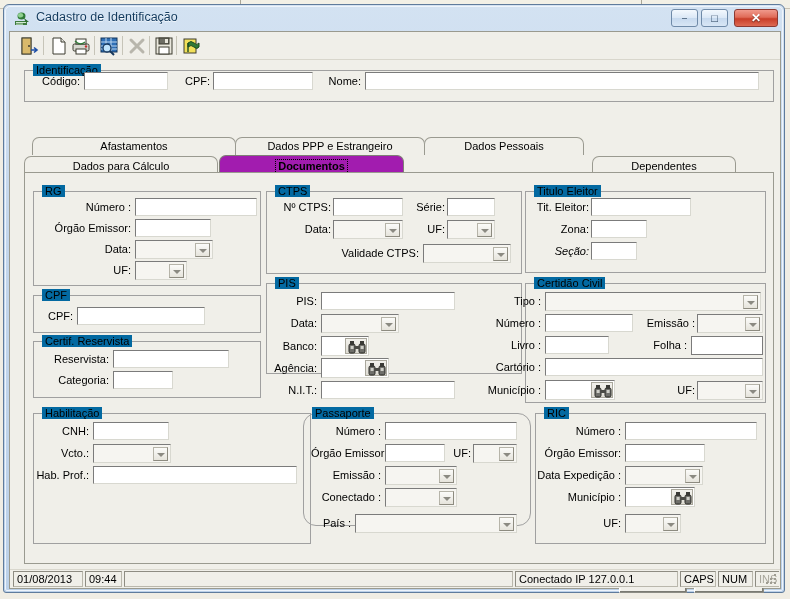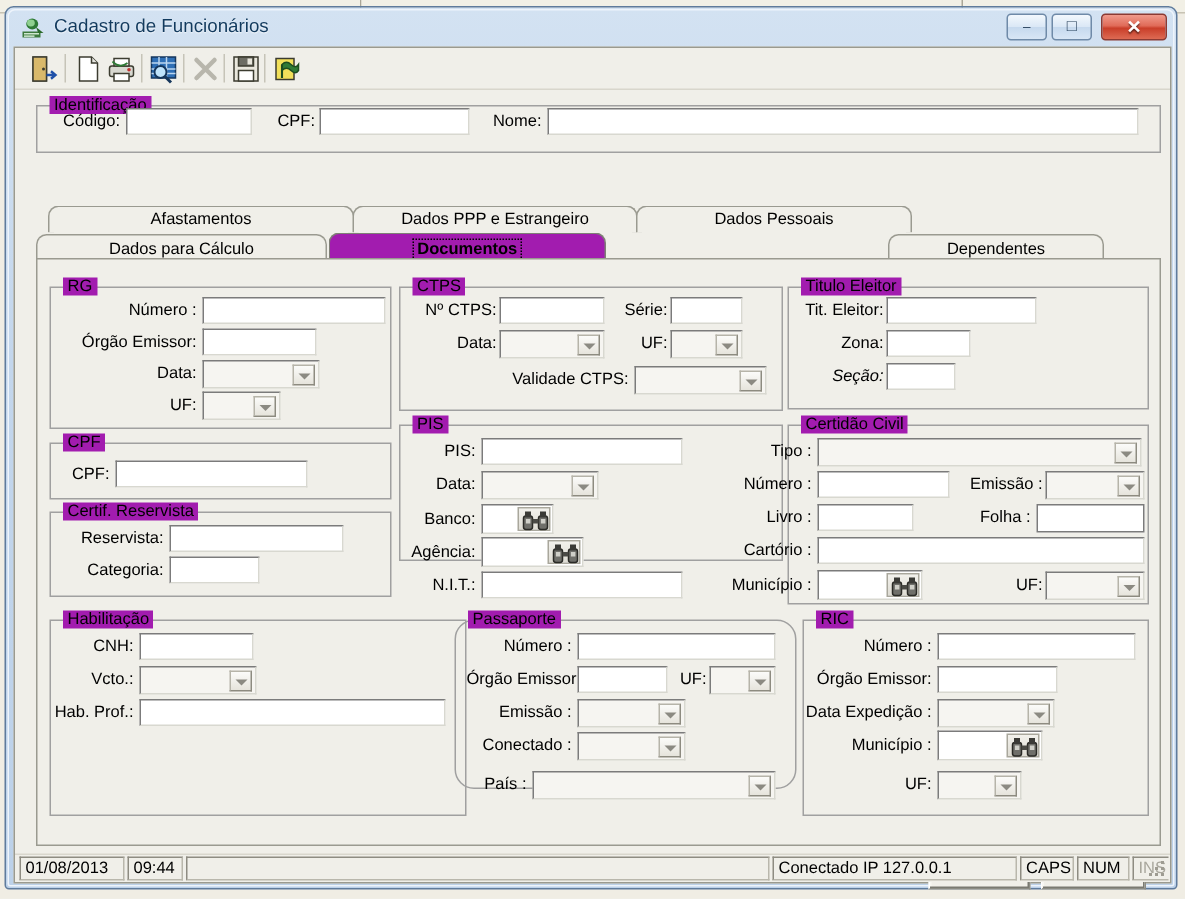--- a/index.html
+++ b/index.html
@@ -73,21 +73,21 @@
   }
   .tbtn{position:absolute;top:3px;width:22px;height:22px;cursor:default;}
   .tbsep{position:absolute;top:4px;width:1px;height:19px;background:#c6c4b8;}
 
   
   .group{
     position:absolute;border:1px solid #a0a0a0;box-sizing:border-box;
     background:transparent;
   }
   .group>.glabel{
-    position:absolute;top:-7px;left:8px;background:#a21caf;
+    position:absolute;top:-7px;left:8px;background:#0369a1;
     padding:0 3px;font-size:11px;color:#000;white-space:nowrap;
   }
   .lbl{position:absolute;font-size:11px;color:#000;white-space:nowrap;text-align:right;}
   .fld{
     position:absolute;box-sizing:border-box;background:#fff;
     border-top:1px solid #7b7b7b;border-left:1px solid #7b7b7b;
     border-right:1px solid #d8d8d0;border-bottom:1px solid #d8d8d0;
     height:18px;
   }
   .combo{
@@ -185,21 +185,21 @@
     <span id="title-icon">
       <svg width="16" height="16" viewBox="0 0 16 16">
         <ellipse cx="7.5" cy="5" rx="4" ry="3.6" fill="#2f7a36"></ellipse>
         <ellipse cx="6.6" cy="4.3" rx="2.6" ry="2.3" fill="#8fd08f"></ellipse>
         <path d="M1 14 L1 10 L13 10 L13 14 Z" fill="#3c7a3c"></path>
         <rect x="2" y="11" width="10" height="1" fill="#cfe8cf"></rect>
         <rect x="2" y="12.6" width="7" height="1" fill="#cfe8cf"></rect>
         <path d="M10 7 L15 11 L11.5 11 Z" fill="#2b6b2b"></path>
       </svg>
     </span>
-    <span id="title-text">Cadastro de Funcionários</span>
+    <span id="title-text">Cadastro de Identificação</span>
 
     <div class="winbtn" id="btn-min">
       <span class="glyph">–</span>
     </div>
     <div class="winbtn" id="btn-max">
       <span class="glyph">□</span>
     </div>
     <div class="winbtn" id="btn-close">
       <span class="glyph">✕</span>
     </div>
@@ -280,21 +280,21 @@
     <div class="fld" style="left:355px;top:40px;width:394px;"></div>
 
     <div id="tabs">
 
       <div class="tab row1" style="left:8px;width:204px;">
         <span>Afastamentos</span>
       </div>
       <div class="tab row1" style="left:211px;width:190px;">
         <span>Dados PPP e Estrangeiro</span>
       </div>
-      <div class="tab row1" style="left:400px;width:184px;">
+      <div class="tab row1" style="left:400px;width:160px;">
         <span>Dados Pessoais</span>
       </div>
 
       <div class="tab row2" style="left:0px;width:194px;">
         <span>Dados para Cálculo</span>
       </div>
       <div class="tab row2 active" style="left:195px;width:185px;">
         <span class="focusring">Documentos</span>
       </div>
       <div class="tab row2" style="left:379px;width:190px;margin-top:39px;">

